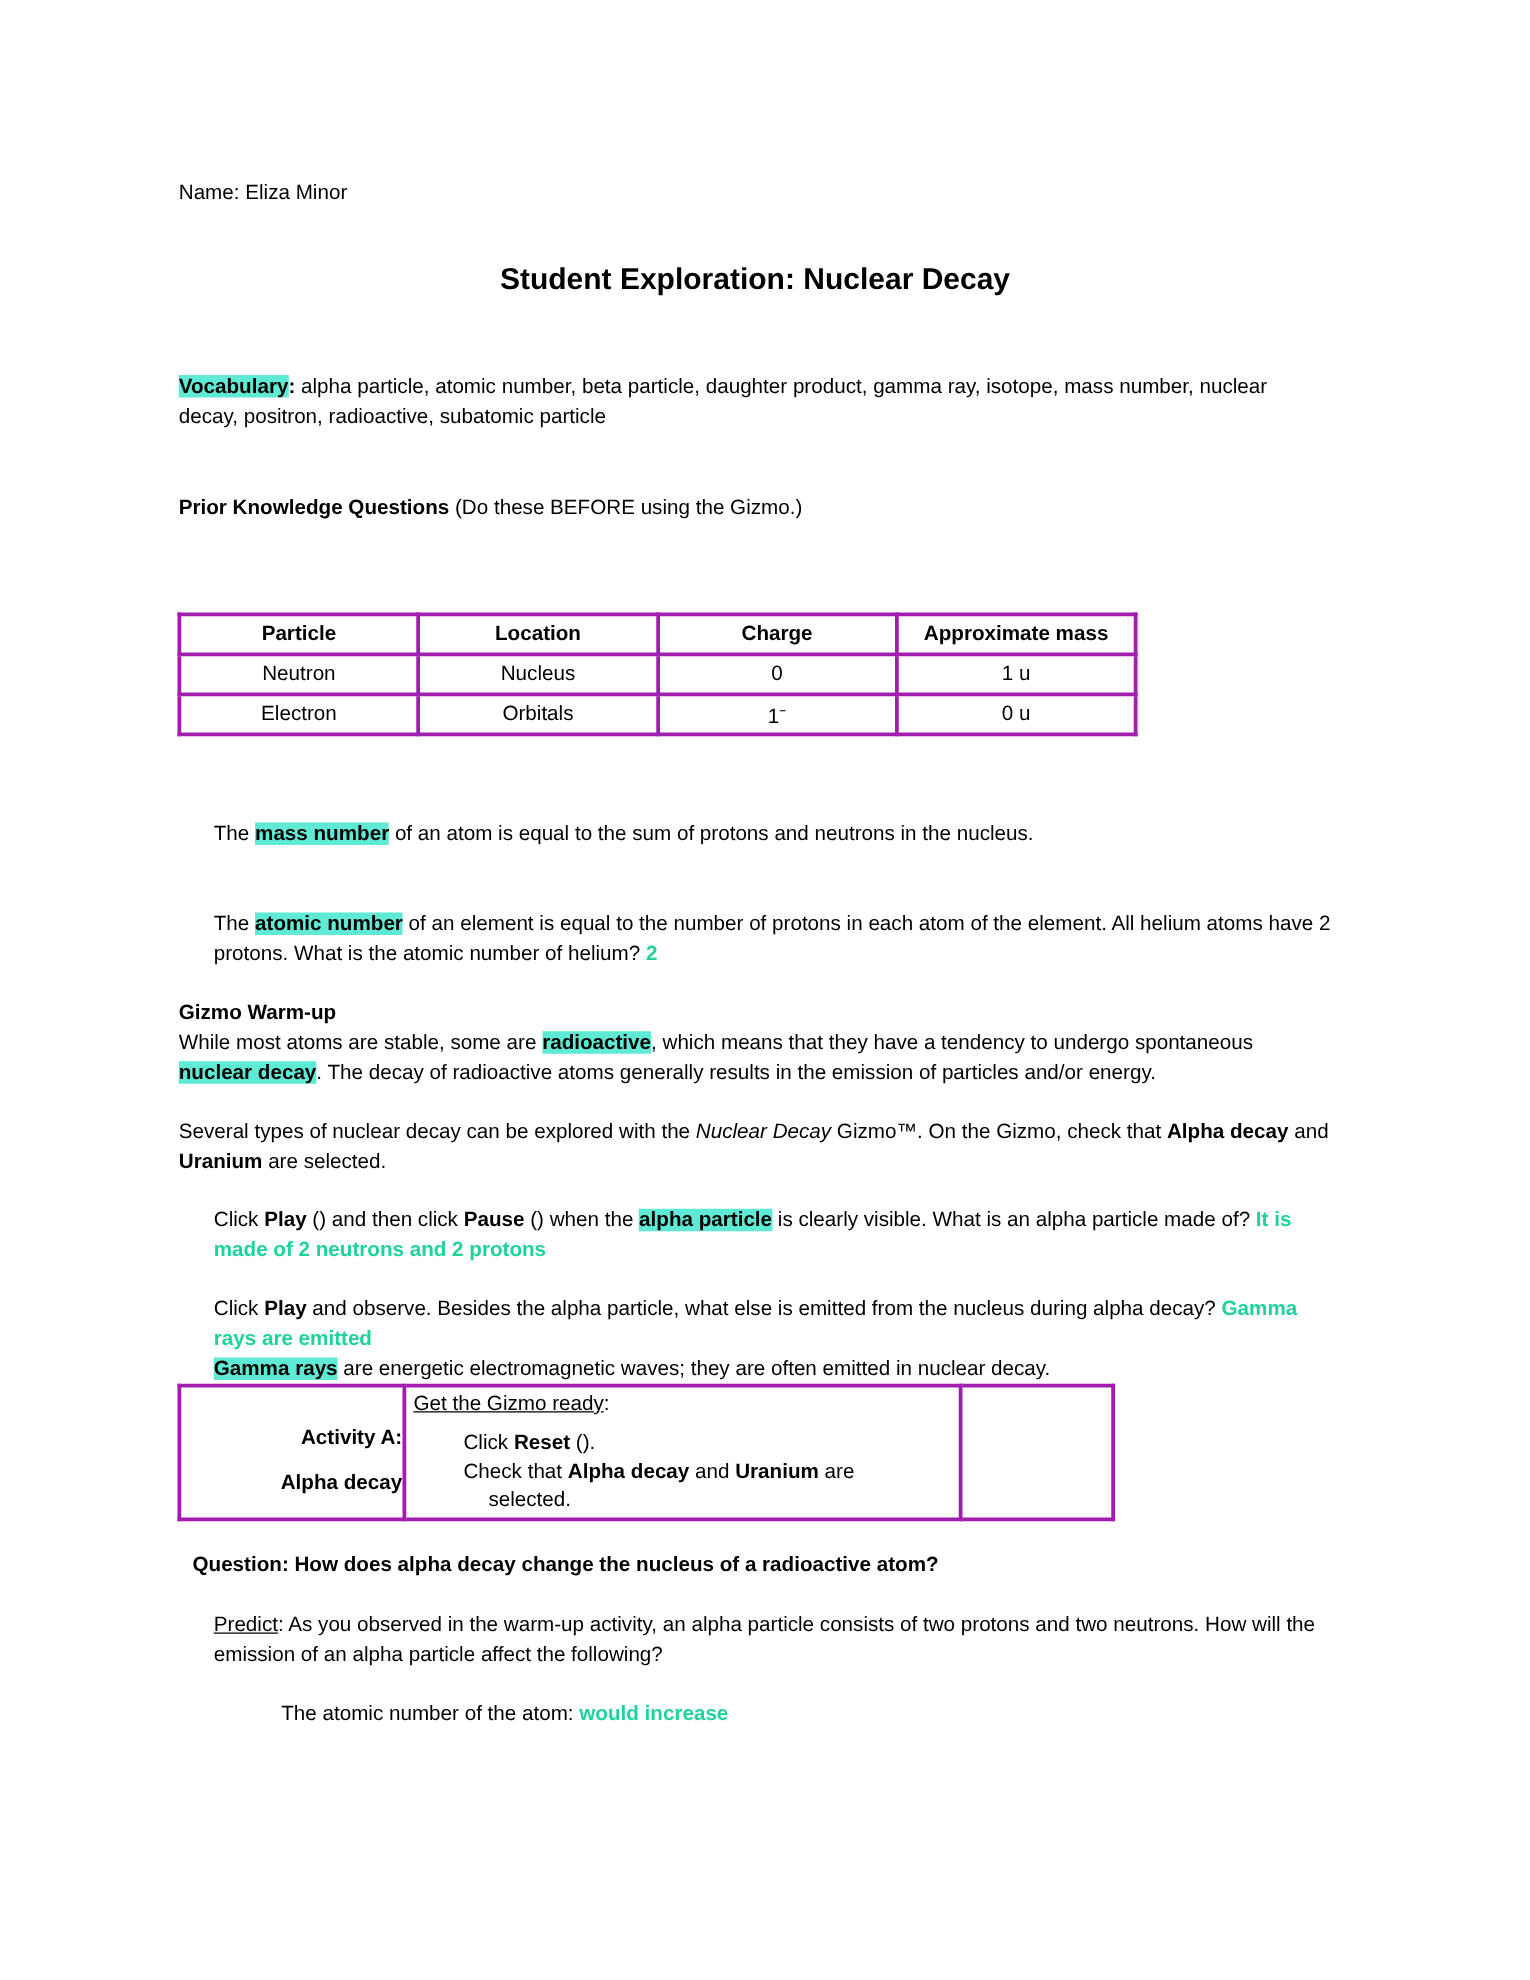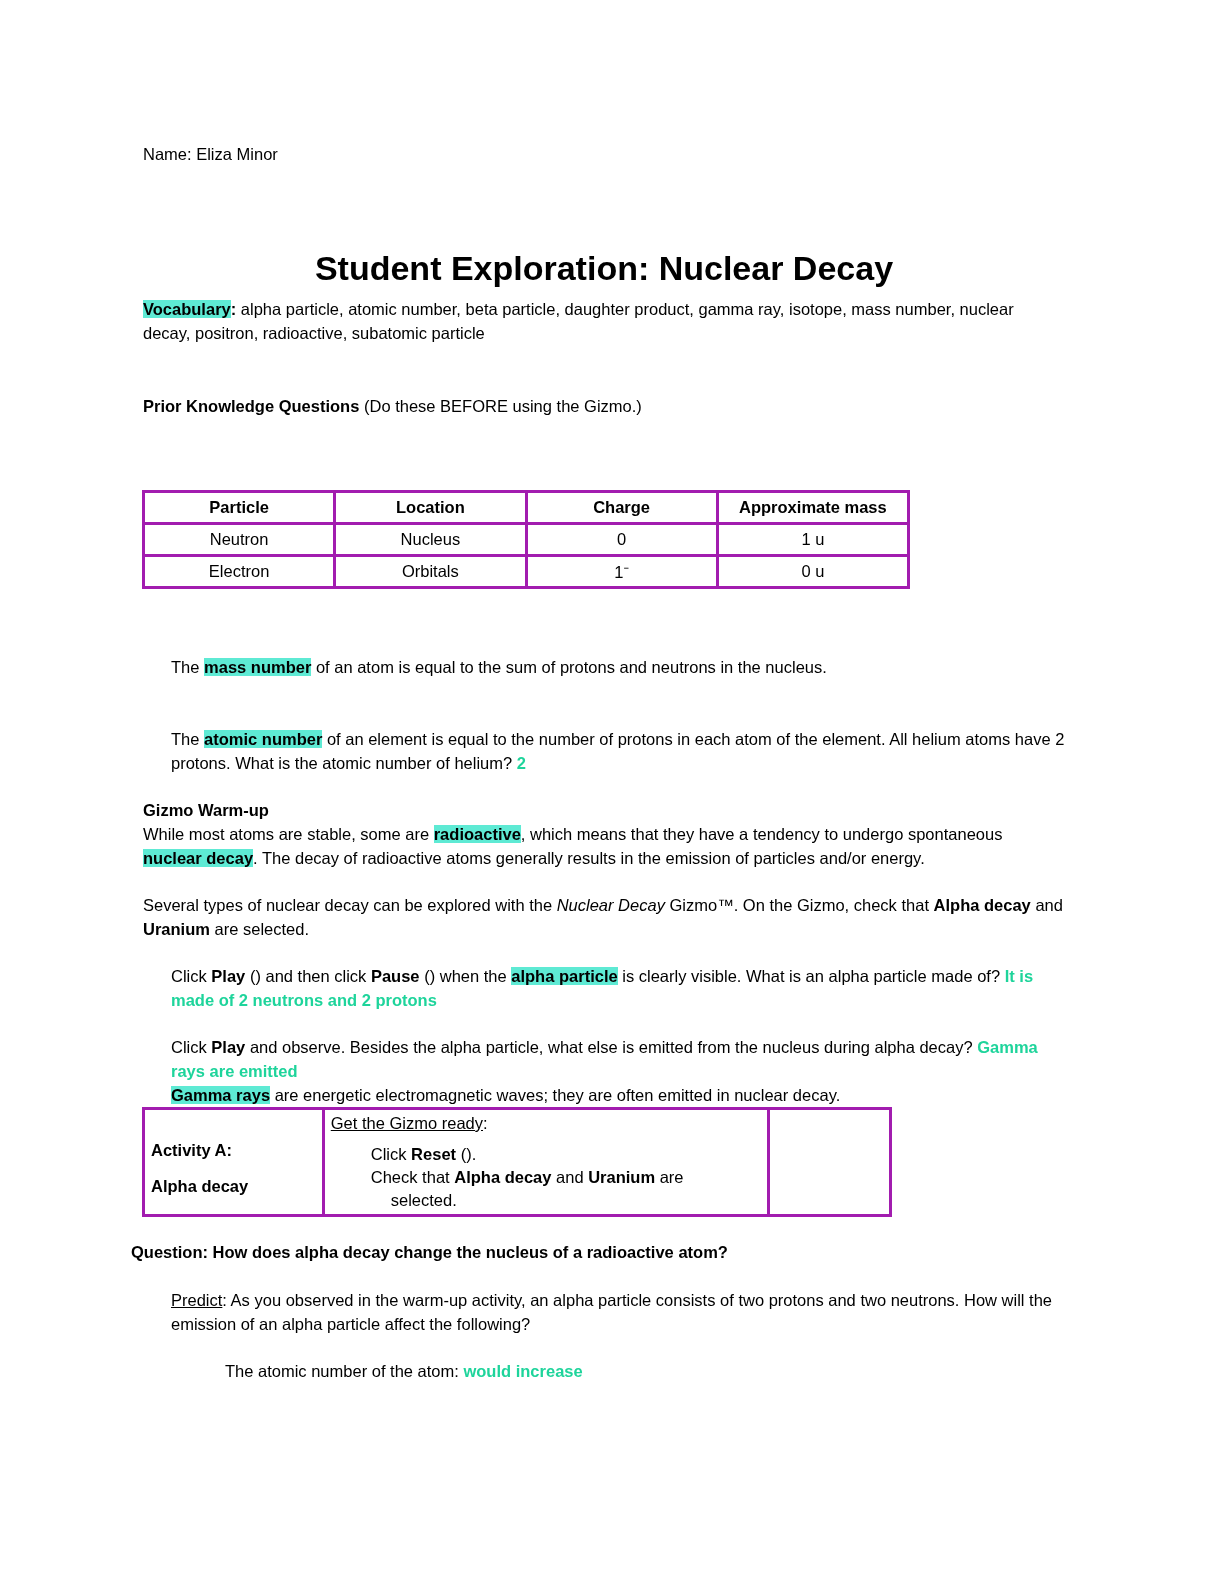--- a/index.html
+++ b/index.html
@@ -9,21 +9,21 @@
   }
   .abs { position: absolute; }
   .line { white-space: nowrap; line-height: 24px; text-align: center; }
   .hl { background: #5eead4; font-weight: bold; }
   .b { font-weight: bold; }
   .i { font-style: italic; }
   .u { text-decoration: underline; }
   .ans { color: #1ed49b; font-weight: bold; }
 
   #name-line { left: 143px; top: 142px; }
-  #title { left: 0; width: 1208px; top: 212px; text-align: center; font-size: 34px; font-weight: bold; margin-top: 44px; }
+  #title { left: 0; width: 1208px; top: 212px; text-align: center; font-size: 24px; font-weight: bold; }
 
   #vocab { left: 143px; top: 297px; width: 920px; line-height: 24px; }
 
   #prior { left: 143px; top: 394px; width: 920px; line-height: 24px; }
 
   table.grid { border-collapse: collapse; }
   table.grid td, table.grid th { border: 3px solid #a21caf; text-align: center; padding: 0; font-weight: normal; }
   table.grid th { font-weight: bold; }
   #particle-table { left: 142px; top: 490px; width: 768px; }
   #particle-table th, #particle-table td { width: 25%; height: 29px; }
@@ -33,27 +33,27 @@
 
   #warmup { left: 143px; top: 798px; width: 920px; line-height: 24px; }
   #gizmo-para { left: 143px; top: 893px; width: 920px; line-height: 24px; }
 
   #q1 { left: 171px; top: 964px; width: 890px; line-height: 24px; }
   #q2 { left: 171px; top: 1035px; width: 890px; line-height: 24px; }
   #gamma-note { left: 171px; top: 1083px; line-height: 24px; }
 
   #activity-table { left: 142px; top: 1107px; width: 750px; }
   #activity-table td { text-align: left; vertical-align: top; }
-  #activity-table .c1 { width: 172px; padding: 22px 0 0 6px; height: 82px; line-height: 36px; font-weight: bold; }
+  #activity-table .c1 { width: 172px; padding: 22px 0 0 6px; height: 82px; line-height: 36px; font-weight: bold; text-align: right; }
   #activity-table .c2 { width: 440px; padding: 2px 0 0 6px; line-height: 23px; }
   #activity-table .c3 { width: 120px; }
   .step { padding-left: 40px; }
   .step2 { padding-left: 60px; }
 
-  #question { left: 131px; top: 1240px; font-weight: bold; line-height: 24px; }
+  #question { left: 154px; top: 1240px; font-weight: bold; line-height: 24px; }
   #predict { left: 171px; top: 1288px; width: 890px; line-height: 24px; }
   #atomic-pred { left: 225px; top: 1359px; line-height: 24px; }
 </style>
 </head>
 <body>
 
 <div id="name-line" class="abs line">
   <span>Name:</span>
   <span>Eliza Minor</span>
 </div>

